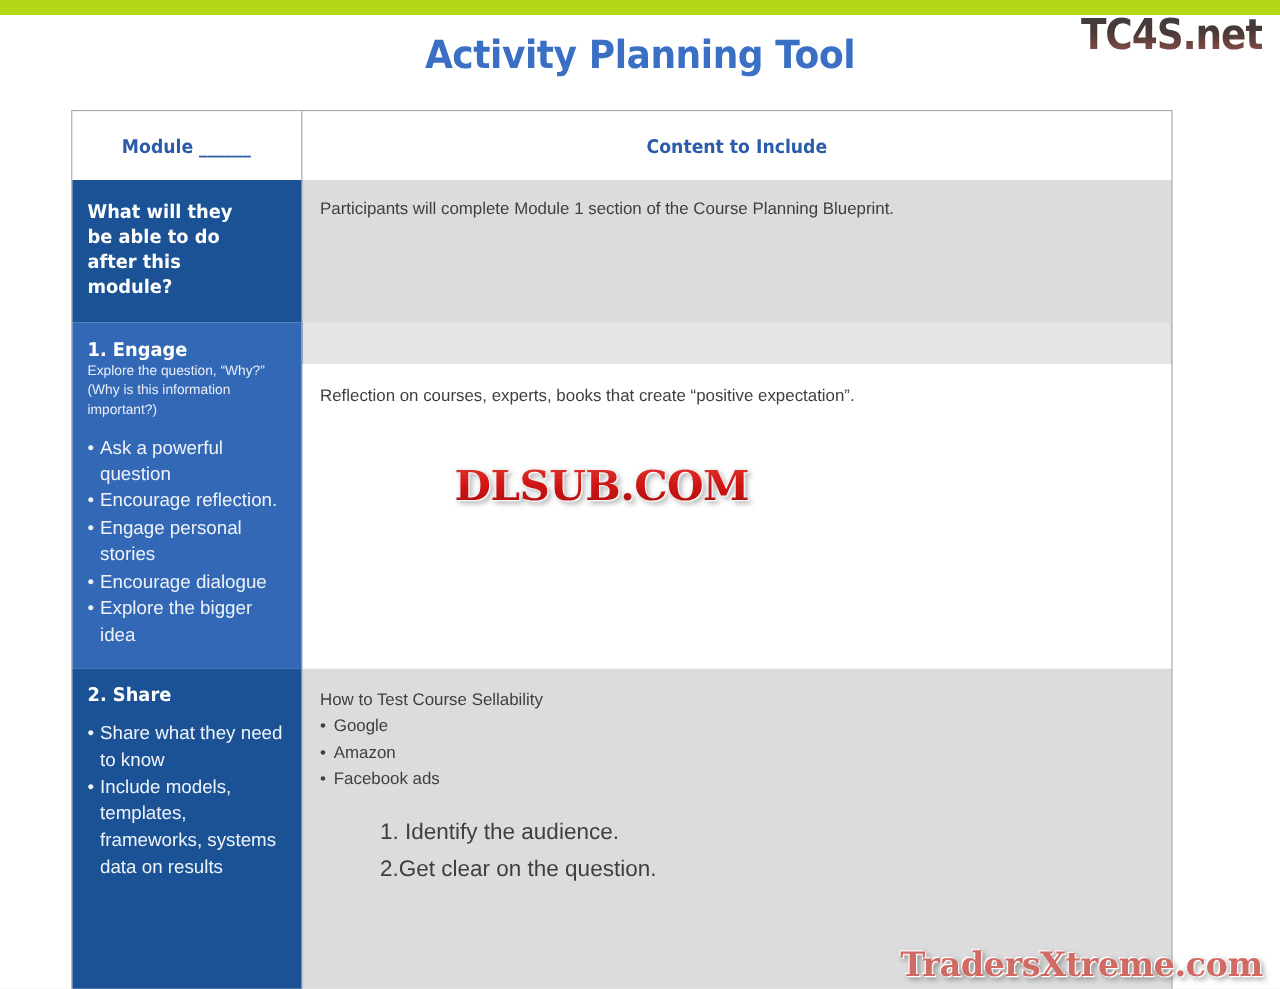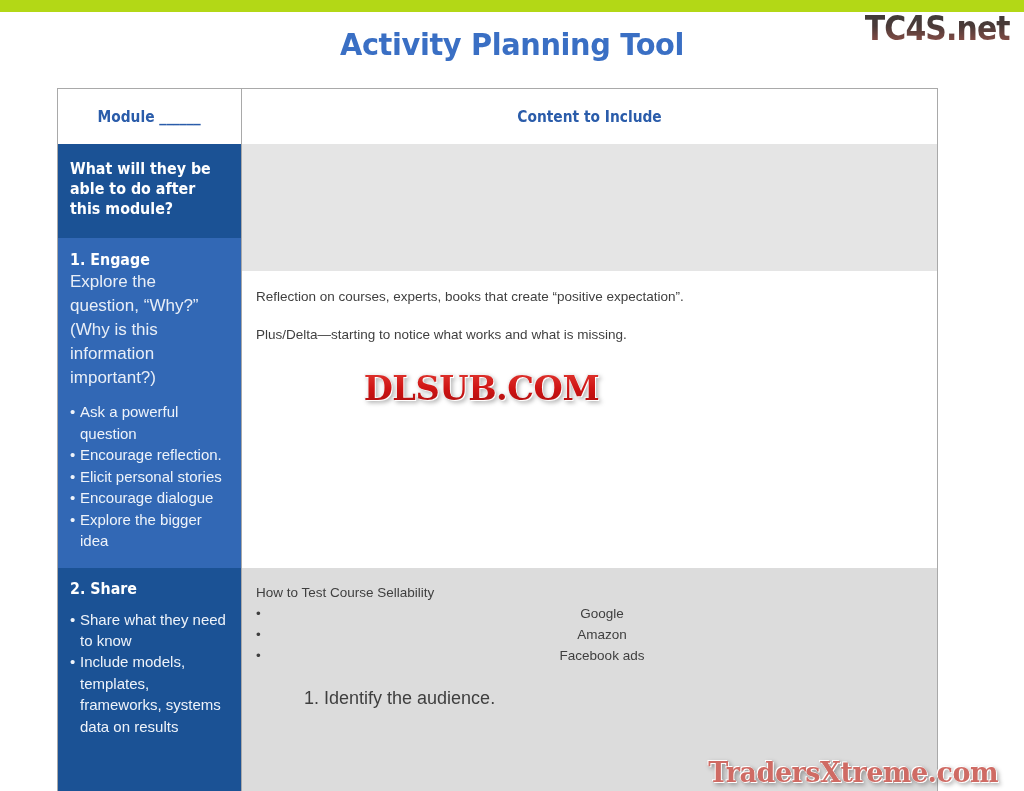--- a/index.html
+++ b/index.html
@@ -97,21 +97,21 @@
     font-family: "DejaVu Sans", sans-serif;
     font-weight: bold;
     font-size: 15px;
     transform: scaleX(0.92);
     white-space: nowrap;
   }
 
   
   #row-outcome .cell-left {
     background: #1b5295;
-    padding: 16px 12px 18px 12px;
+    padding: 16px 32px 18px 12px;
   }
   #row-outcome .cell-right {
     background: #dcdcdc;
     padding: 13px 0 0 14px;
   }
   .outcome-q {
     color: #ffffff;
     font-family: "DejaVu Sans", sans-serif;
     font-weight: bold;
     font-size: 15px;
@@ -146,21 +146,21 @@
     color: #ffffff;
     font-family: "DejaVu Sans", sans-serif;
     font-weight: bold;
     font-size: 15px;
     margin-bottom: 1px;
     transform: scaleX(0.95);
     transform-origin: left top;
   }
   .sec-sub {
     color: #e8eef7;
-    font-size: 17px;
+    font-size: 11px;
     line-height: 1.42;
     font-family: "Liberation Sans", sans-serif;
   }
   .sec-list {
     margin: 11px 0 0 0;
     padding: 0;
     list-style: none;
   }
   .sec-list li {
     color: #eef3fa;
@@ -197,21 +197,20 @@
     padding: 0;
     list-style: none;
   }
   .body-list li {
     color: #3f3f3f;
     font-size: 13.5px;
     line-height: 1.56;
     padding-left: 11px;
     position: relative;
     font-family: "Liberation Sans", sans-serif;
-    text-align: center;
   }
   .body-list li::before {
     content: "\2022";
     position: absolute;
     left: 0;
     top: 0;
   }
   .num-list {
     margin: 18px 0 0 0;
     padding: 0 0 0 48px;
@@ -245,21 +244,21 @@
     -webkit-background-clip: text;
     background-clip: text;
     -webkit-text-fill-color: transparent;
     text-shadow: 0 0 0 rgba(0,0,0,0);
     transform: scaleX(1.02);
     white-space: nowrap;
     filter: drop-shadow(1px 1px 0 #ffffff) drop-shadow(-1px -1px 0 #f2f2f2) drop-shadow(2px 2px 2px rgba(0,0,0,0.28));
   }
   #watermark-traders {
     position: absolute;
-    right: 26px;
+    right: 14px;
     top: 757px;
     font-family: "DejaVu Serif", serif;
     font-weight: bold;
     font-size: 27px;
     letter-spacing: -0.5px;
     color: #cf6b64;
     white-space: nowrap;
     filter: drop-shadow(1px 1px 0 #ffffff) drop-shadow(-1px -1px 0 #ffffff) drop-shadow(2px 2px 2px rgba(0,0,0,0.30));
   }
 </style>
@@ -279,58 +278,61 @@
       <span class="hdr-text">Module ______</span>
     </div>
     <div class="cell-right">
       <span class="hdr-text">Content to Include</span>
     </div>
   </div>
 
   <div class="trow" id="row-outcome">
     <div class="cell-left">
       <div class="outcome-q">What will they be able to do after this module?</div>
+    </div>
+    <div class="cell-right">
+      <p class="body-p" style="margin-bottom:0">Participants will complete Module 1 section of the Course Planning Blueprint.</p>
     </div>
   </div>
 
   <div class="trow" id="row-engage">
     <div class="cell-left">
       <div class="sec-title">1. Engage</div>
       <div class="sec-sub">Explore the question, “Why?” (Why is this information important?)</div>
       <ul class="sec-list">
         <li>Ask a powerful question</li>
         <li>Encourage reflection.</li>
-        <li>Elicit personal stories</li>
+        <li>Engage personal stories</li>
         <li>Encourage dialogue</li>
         <li>Explore the bigger idea</li>
       </ul>
     </div>
     <div class="cell-right">
       <p class="body-p">Reflection on courses, experts, books that create “positive expectation”.</p>
-      <p class="body-p">Plus/Delta—starting to notice what works and what is missing.</p>
     </div>
   </div>
 
   <div class="trow" id="row-share">
     <div class="cell-left">
       <div class="sec-title">2. Share</div>
       <ul class="sec-list">
         <li>Share what they need to know</li>
         <li>Include models, templates, frameworks, systems data on results</li>
       </ul>
     </div>
     <div class="cell-right">
       <p class="body-head">How to Test Course Sellability</p>
       <ul class="body-list">
         <li>Google</li>
         <li>Amazon</li>
         <li>Facebook ads</li>
       </ul>
       <ol class="num-list">
         <li>1. Identify the audience.</li>
+        <li>2.Get clear on the question.</li>
       </ol>
     </div>
   </div>
 
 </div>
 
 <div id="watermark-dlsub">DLSUB.COM</div>
 <div id="watermark-traders">TradersXtreme.com</div>
 
 </body></html>

